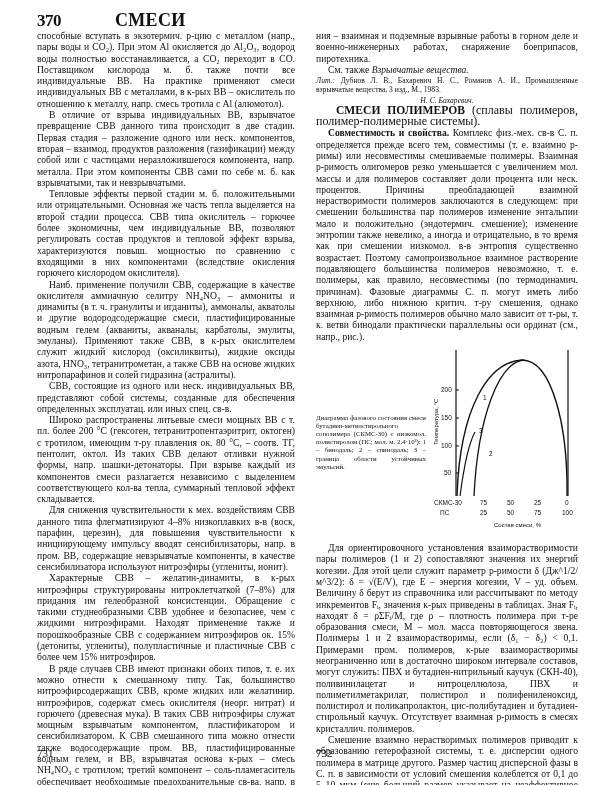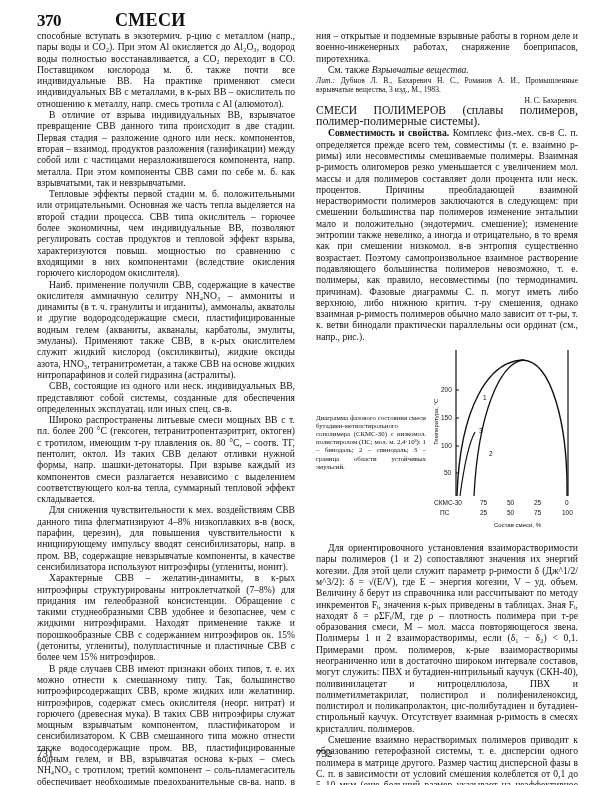--- a/index.html
+++ b/index.html
@@ -7,22 +7,22 @@
          font-family:"Liberation Serif", "DejaVu Serif", serif; color:#111; }
   .header { position:absolute; left:37px; top:10px; height:22px; display:flex; align-items:baseline;gap:24px; }
   .pg-num { font-weight:bold; font-size:17px; letter-spacing:-0.5px; }
   .running-title { font-weight:bold; font-size:18px; margin-left:30px; letter-spacing:0.3px; }
   .col { position:absolute; top:30px; font-size:9.6px; line-height:11.3px; text-align:justify; }
   .col-left { left:37px; width:258px; }
   .col-right { left:316px; width:262px; }
   .col p { margin:0; text-indent:0; }
   .col p.ind { text-indent:12px; }
   .lit { font-size:7.6px; line-height:9.2px; margin:1px 0 0 0 !important; text-indent:12px; }
-  .lit-author { text-align:right; }
-  .entry-head { font-weight:normal; font-size:11.6px; }
+  .lit-author { text-align:center; font-style:italic; }
+  .entry-head { font-weight:bold; font-size:11.6px;margin-left:20px; }
   .entry-rest { font-size:12px; }
   .subhead { font-weight:bold;margin-top:48px; }
   .ital { font-style:italic; }
   .figure { position:relative; height:190px; margin:4px 0 6px 0; }
   .caption { position:absolute; left:0; top:68px; width:110px; font-size:6.8px; line-height:8.1px; text-align:justify; }
   .chart { position:absolute; left:118px; top:0px; width:150px; height:190px; }
   .footer { position:absolute; top:747px; font-size:11px; }
   .f-left { left:37px; }
   .f-right { left:316px; }
 </style>
@@ -41,21 +41,21 @@
   <p class="ind">Наиб. применение получили СВВ, содержащие в качестве окислителя аммиачную селитру NH₄NO₃ – аммониты и динамиты (в т. ч. гранулиты и игданиты), аммоналы, акватолы и другие водородсодержащие смеси, пластифицированные водным гелем (акваниты, акваналы, карбатолы, эмулиты, эмуланы). Применяют также СВВ, в к-рых окислителем служит жидкий кислород (оксиликвиты), жидкие оксиды азота, HNO₃, тетранитрометан, а также СВВ на основе жидких нитропарафинов и солей гидразина (астралиты).</p>
   <p class="ind">СВВ, состоящие из одного или неск. индивидуальных ВВ, представляют собой системы, созданные для обеспечения определенных эксплуатац. или иных спец. св-в.</p>
   <p class="ind">Широко распространены литьевые смеси мощных ВВ с т. пл. более 200 °C (гексоген, тетранитропентаэритрит, октоген) с тротилом, имеющим т-ру плавления ок. 80 °C, – соотв. ТГ, пентолит, октол. Из таких СВВ делают отливки нужной формы, напр. шашки-детонаторы. При взрыве каждый из компонентов смеси разлагается независимо с выделением соответствующего кол-ва тепла, суммарный тепловой эффект складывается.</p>
   <p class="ind">Для снижения чувствительности к мех. воздействиям СВВ данного типа флегматизируют 4–8% низкоплавких в-в (воск, парафин, церезин), для повышения чувствительности к инициирующему импульсу вводят сенсибилизаторы, напр. в пром. ВВ, содержащие невзрывчатые компоненты, в качестве сенсибилизатора используют нитроэфиры (углениты, ионит).</p>
   <p class="ind">Характерные СВВ – желатин-динамиты, в к-рых нитроэфиры структурированы нитроклетчаткой (7–8%) для придания им гелеобразной консистенции. Обращение с такими студнеобразными СВВ удобнее и безопаснее, чем с жидкими нитроэфирами. Находят применение также и порошкообразные СВВ с содержанием нитроэфиров ок. 15% (детониты, углениты), полупластичные и пластичные СВВ с более чем 15% нитроэфиров.</p>
   <p class="ind">В ряде случаев СВВ имеют признаки обоих типов, т. е. их можно отнести к смешанному типу. Так, большинство нитроэфирсодержащих СВВ, кроме жидких или желатинир. нитроэфиров, содержат смесь окислителя (неорг. нитрат) и горючего (древесная мука). В таких СВВ нитроэфиры служат мощным взрывчатым компонентом, пластификатором и сенсибилизатором. К СВВ смешанного типа можно отнести также водосодержащие пром. ВВ, пластифицированные водным гелем, и ВВ, взрывчатая основа к-рых – смесь NH₄NO₃ с тротилом; третий компонент – соль-пламегаситель обеспечивает необходимые предохранительные св-ва, напр. в аммонитах, предохранительных взрывчатых веществах.</p>
 
 </div>
 
 <div class="col col-right">
-  <p>ния – открытые и подземные взрывные работы в горном деле и военно-инженерных работах, снаряжение боеприпасов, пиротехника.</p>
+  <p>ния – взаимная и подземные взрывные работы в горном деле и военно-инженерных работах, снаряжение боеприпасов, пиротехника.</p>
   <p class="ind"><span>См. также </span><span class="ital">Взрывчатые вещества.</span></p>
   <p class="lit"><span class="ital">Лит.: </span><span>Дубнов Л. В., Бахаревич Н. С., Романов А. И., Промышленные взрывчатые вещества, 3 изд., М., 1983.</span></p>
   <p class="lit lit-author">Н. С. Бахаревич.</p>
   <p><span class="entry-head">СМЕСИ ПОЛИМЕРОВ</span><span class="entry-rest"> (сплавы полимеров, полимер-полимерные системы).</span></p>
   <p class="ind"><span class="subhead">Совместимость и свойства.</span><span> Комплекс физ.-мех. св-в С. п. определяется прежде всего тем, совместимы (т. е. взаимно р-римы) или несовместимы смешиваемые полимеры. Взаимная р-римость олигомеров резко уменьшается с увеличением мол. массы и для полимеров составляет доли процента или неск. процентов. Причины преобладающей взаимной нерастворимости полимеров заключаются в следующем: при смешении большинства пар полимеров изменение энтальпии мало и положительно (эндотермич. смешение); изменение энтропии также невелико, а иногда и отрицательно, в то время как при смешении низкомол. в-в энтропия существенно возрастает. Поэтому самопроизвольное взаимное растворение подавляющего большинства полимеров невозможно, т. е. полимеры, как правило, несовместимы (по термодинамич. причинам). Фазовые диаграммы С. п. могут иметь либо верхнюю, либо нижнюю критич. т-ру смешения, однако взаимная р-римость полимеров обычно мало зависит от т-ры, т. к. ветви бинодали практически параллельны оси ординат (см., напр., рис.).</span></p>
 
   <div class="figure">
     <div class="caption">Диаграмма фазового состояния смеси бутадиен-метилстирольного сополимера (СКМС-30) с низкомол. полистиролом (ПС; мол. м. 2,4·10³): 1 – бинодаль; 2 – спинодаль; 3 – граница области устойчивых эмульсий.</div>
     <svg class="chart" viewBox="0 0 150 190" xmlns="http://www.w3.org/2000/svg">
 

